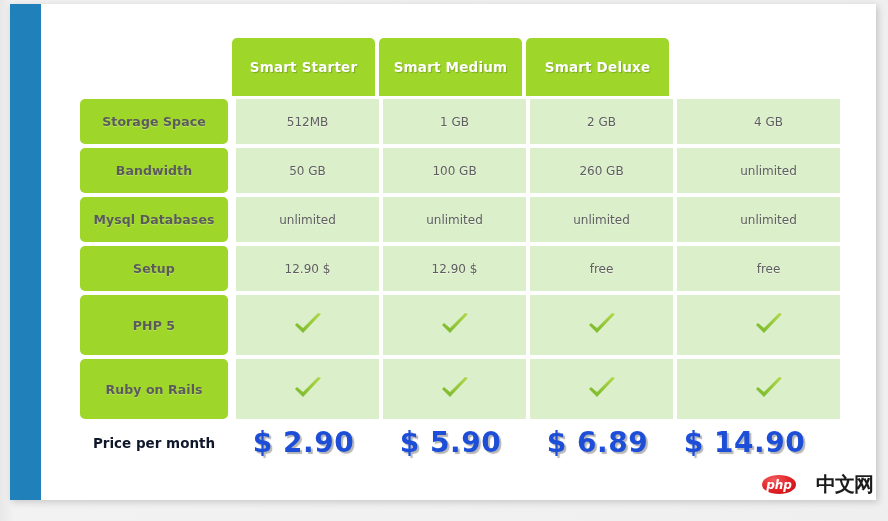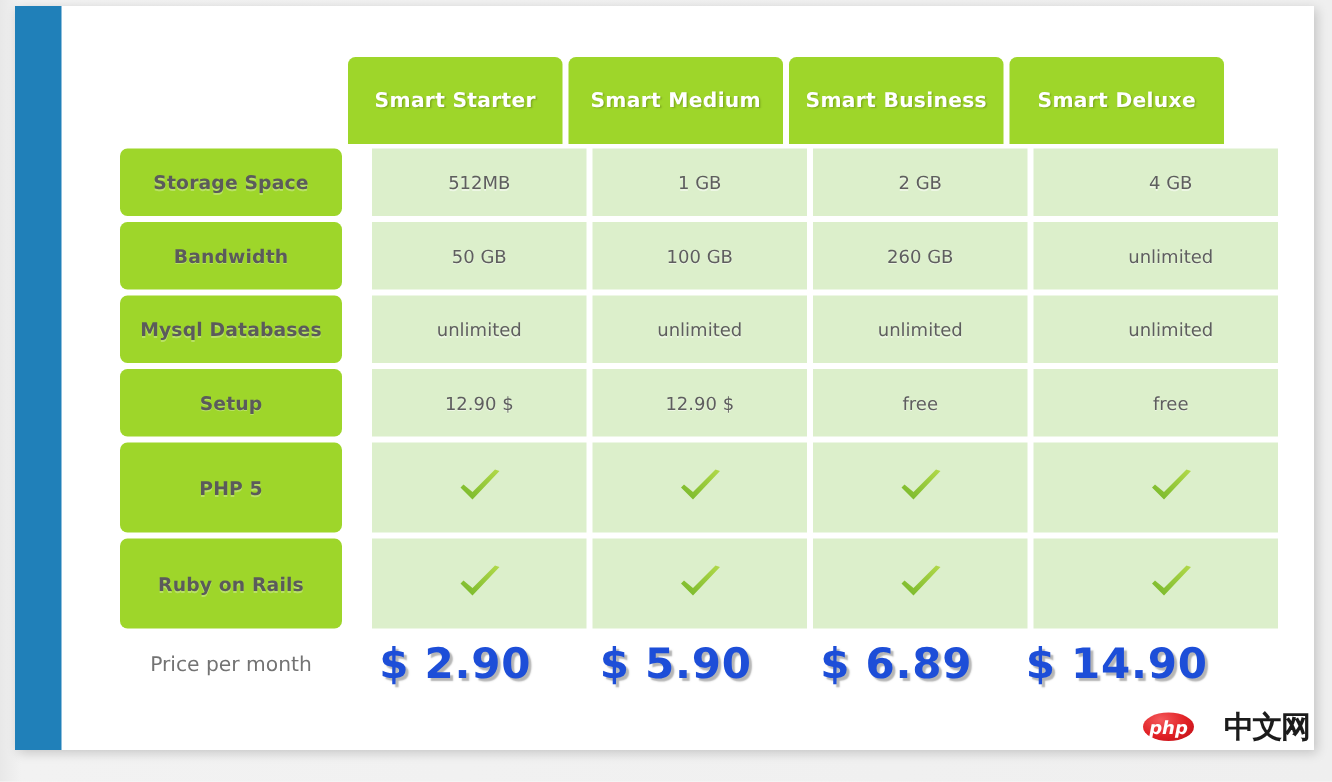--- a/index.html
+++ b/index.html
@@ -54,21 +54,21 @@
 
   .row {
     display: flex;
     align-items: stretch;
     margin-bottom: 4px;
   }
 
   .label-cell {
     width: 148px;
     flex: 0 0 148px;
-    margin-right: 20px;
+    margin-right: 8px;
     display: flex;
     align-items: center;
     justify-content: center;
     background: #9ed62a;
     border-radius: 5px;
     color: #5b5b5b;
     font-size: 12.5px;
     font-weight: bold;
     text-shadow: 0 1px 0 rgba(255,255,255,0.28);
     letter-spacing: 0.1px;
@@ -125,23 +125,23 @@
   .price-row {
     display: flex;
     align-items: center;
     margin-top: 7px;
   }
   .price-label {
     width: 148px;
     flex: 0 0 148px;
     margin-right: 4px;
     text-align: center;
-    color: #737373;
+    color: #0f172a;
     font-size: 13.5px;
-    font-weight: normal;
+    font-weight: bold;
   }
   .price-cell {
     width: 143px;
     flex: 0 0 143px;
     margin-right: 4px;
     text-align: center;
     color: #1d4ed8;
     font-size: 28px;
     font-weight: bold;
     text-shadow: 2px 2px 1px rgba(120,120,120,0.55);
@@ -187,21 +187,20 @@
 <div class="card">
 
   <div class="side-rail"></div>
 
   <div class="pricing-table">
 
     <div class="row header-row">
       <div class="header-spacer"></div>
       <div class="header-cell">Smart Starter</div>
       <div class="header-cell">Smart Medium</div>
-      <div class="header-cell">Smart Business</div>
       <div class="header-cell">Smart Deluxe</div>
     </div>
 
     <div id="rows-host">
         <div class="row short">
           <div class="label-cell">Storage Space</div>
           <div class="data-cell">512MB</div>
           <div class="data-cell">1 GB</div>
           <div class="data-cell">2 GB</div>
           <div class="data-cell">4 GB</div>

